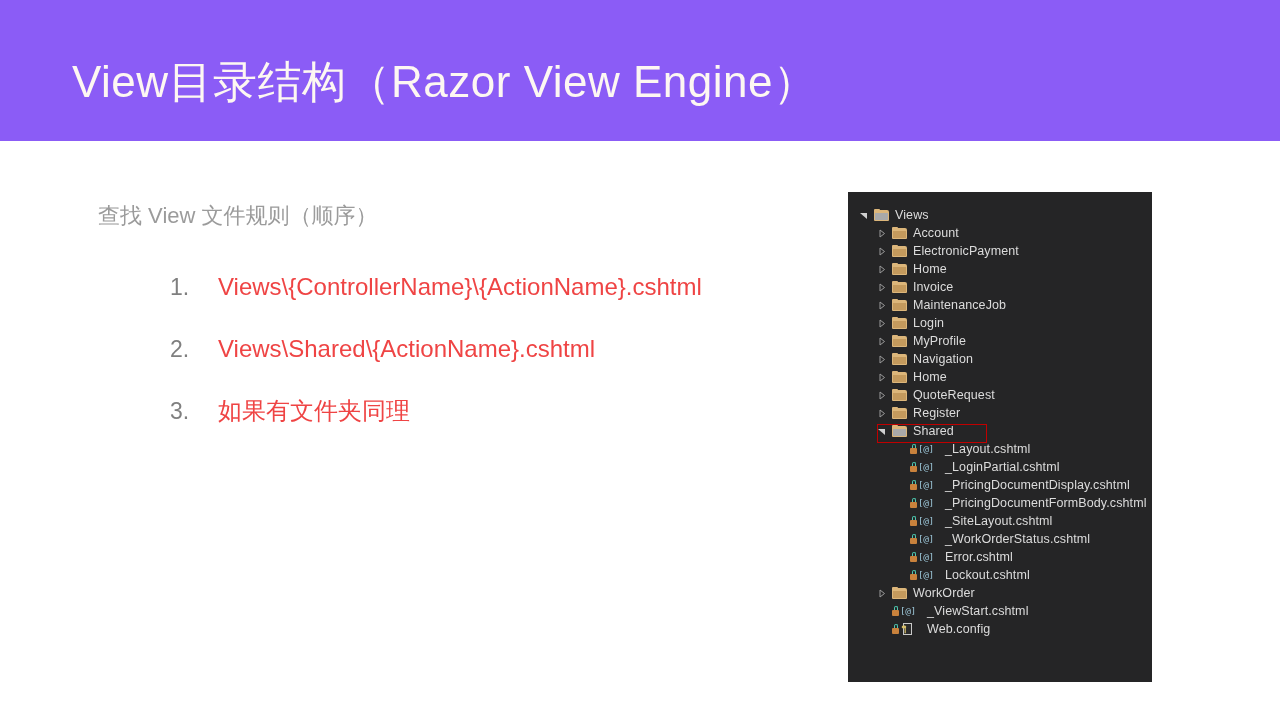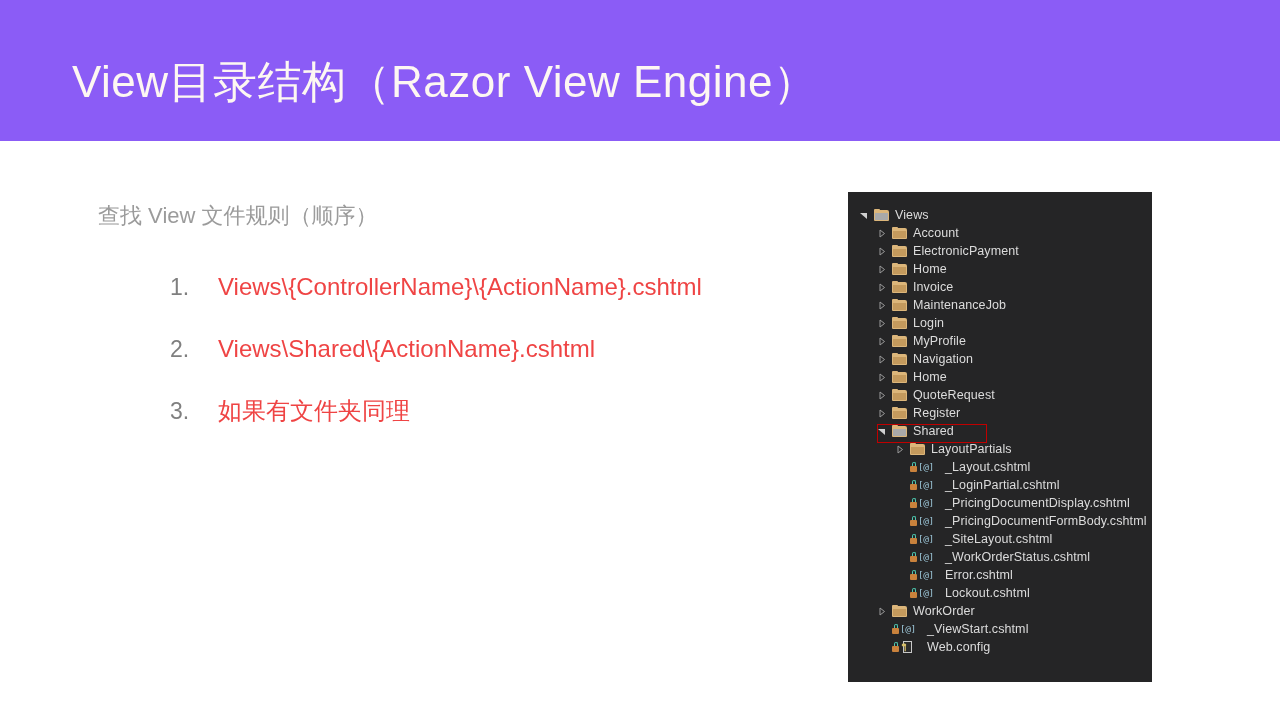--- a/index.html
+++ b/index.html
@@ -455,33 +455,20 @@
         </svg>
     </span>
     <span class="folder-icon folder-open">
       <span class="f-tab"></span>
         <span class="f-back"></span>
         <span class="f-inner"></span>
     </span>
     <span class="label">Shared</span>
   </div>
 
-  <div class="tree-row lvl2">
-    <span class="expander exp-l2">
-      <svg width="9" height="9" viewBox="0 0 9 9">
-          <path d="M3 1 L7.5 4.5 L3 8 Z" fill="none" stroke="#9a9a9a" stroke-width="1"></path>
-        </svg>
-    </span>
-    <span class="folder-icon">
-      <span class="f-tab"></span>
-        <span class="f-back"></span>
-        <span class="f-inner"></span>
-    </span>
-    <span class="label">LayoutPartials</span>
-  </div>
 
 
   <div class="tree-row lvl1-file">
     <span class="file-icon">
       <span class="lock-glyph">
           <span class="shackle"></span>
           <span class="body"></span>
         </span>
       <span class="razor-mark">[@]</span>
     </span>

